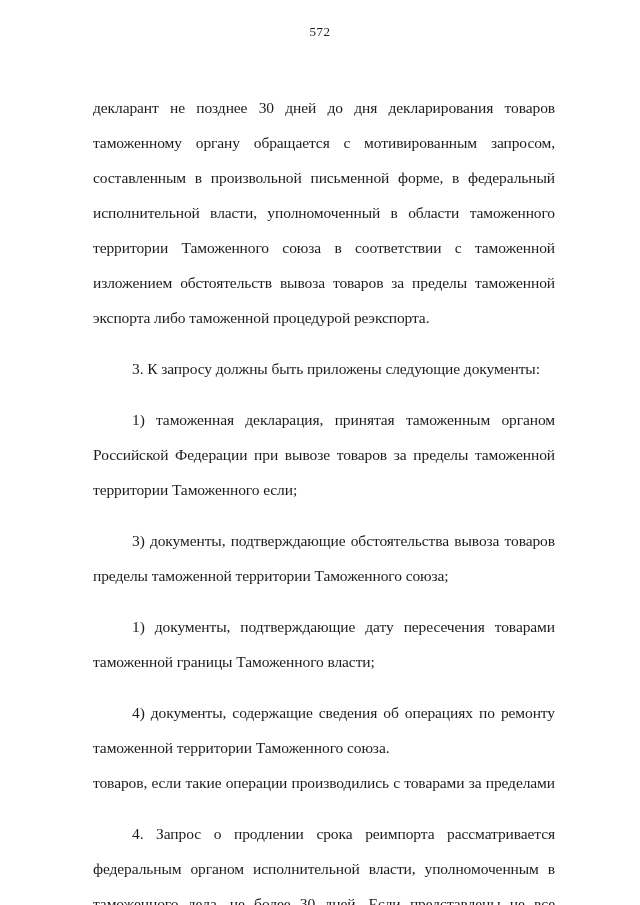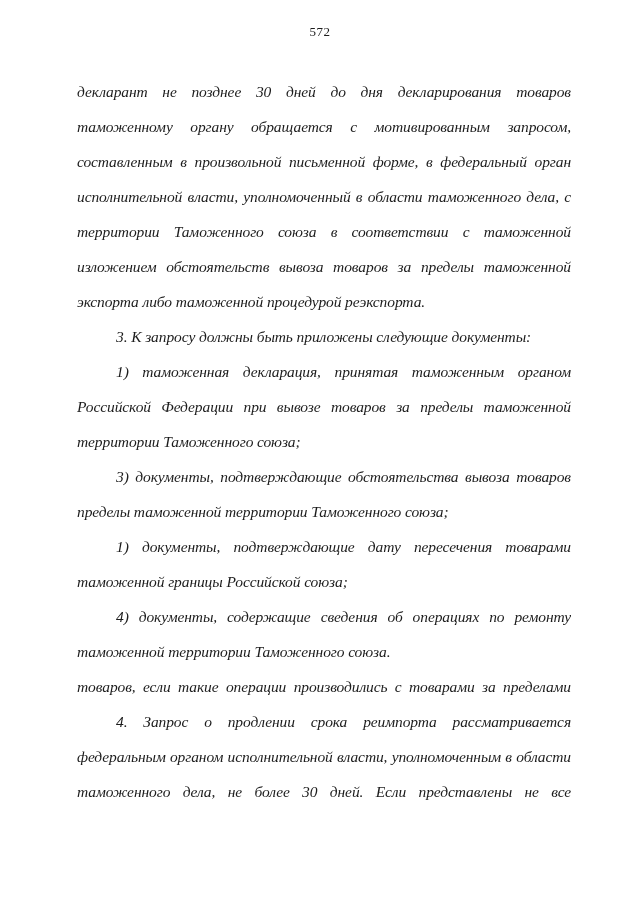--- a/index.html
+++ b/index.html
@@ -28,23 +28,22 @@
       letter-spacing: 0.5px;
       color: #1c1c1c;
     }
     .content {
       position: absolute;
       top: 74px;
       left: 77px;
       width: 494px;
     }
     .para {
-      margin: 0;
+      margin: 16px;
       padding: 0;
-      font-style: italic;
     }
     .ln {
       height: 35px;
       line-height: 35px;
       font-size: 15.5px;
       letter-spacing: -0.1px;
       overflow: hidden;
       box-sizing: border-box;
       width: 100%;
     }
@@ -82,31 +81,31 @@
       <div class="ln end">экспорта либо таможенной процедурой реэкспорта.</div>
     </div>
 
     <div class="para">
       <div class="ln end ind">3. К запросу должны быть приложены следующие документы:</div>
     </div>
 
     <div class="para">
       <div class="ln j ind">1) таможенная декларация, принятая таможенным органом</div>
       <div class="ln j">Российской Федерации при вывозе товаров за пределы таможенной</div>
-      <div class="ln end">территории Таможенного союза;</div>
+      <div class="ln end">территории Таможенного если;</div>
     </div>
 
     <div class="para">
       <div class="ln j ind">3) документы, подтверждающие обстоятельства вывоза товаров за</div>
       <div class="ln end">пределы таможенной территории Таможенного союза;</div>
     </div>
 
     <div class="para">
       <div class="ln j ind">1) документы, подтверждающие дату пересечения товарами</div>
-      <div class="ln end">таможенной границы Российской союза;</div>
+      <div class="ln end">таможенной границы Таможенного власти;</div>
     </div>
 
     <div class="para">
       <div class="ln j ind">4) документы, содержащие сведения  об операциях по ремонту</div>
       <div class="ln end">таможенной территории Таможенного союза.</div>
       <div class="ln j">товаров, если такие операции производились с товарами за пределами</div>
     </div>
 
     <div class="para">
       <div class="ln j ind">4. Запрос о продлении срока реимпорта рассматривается</div>

